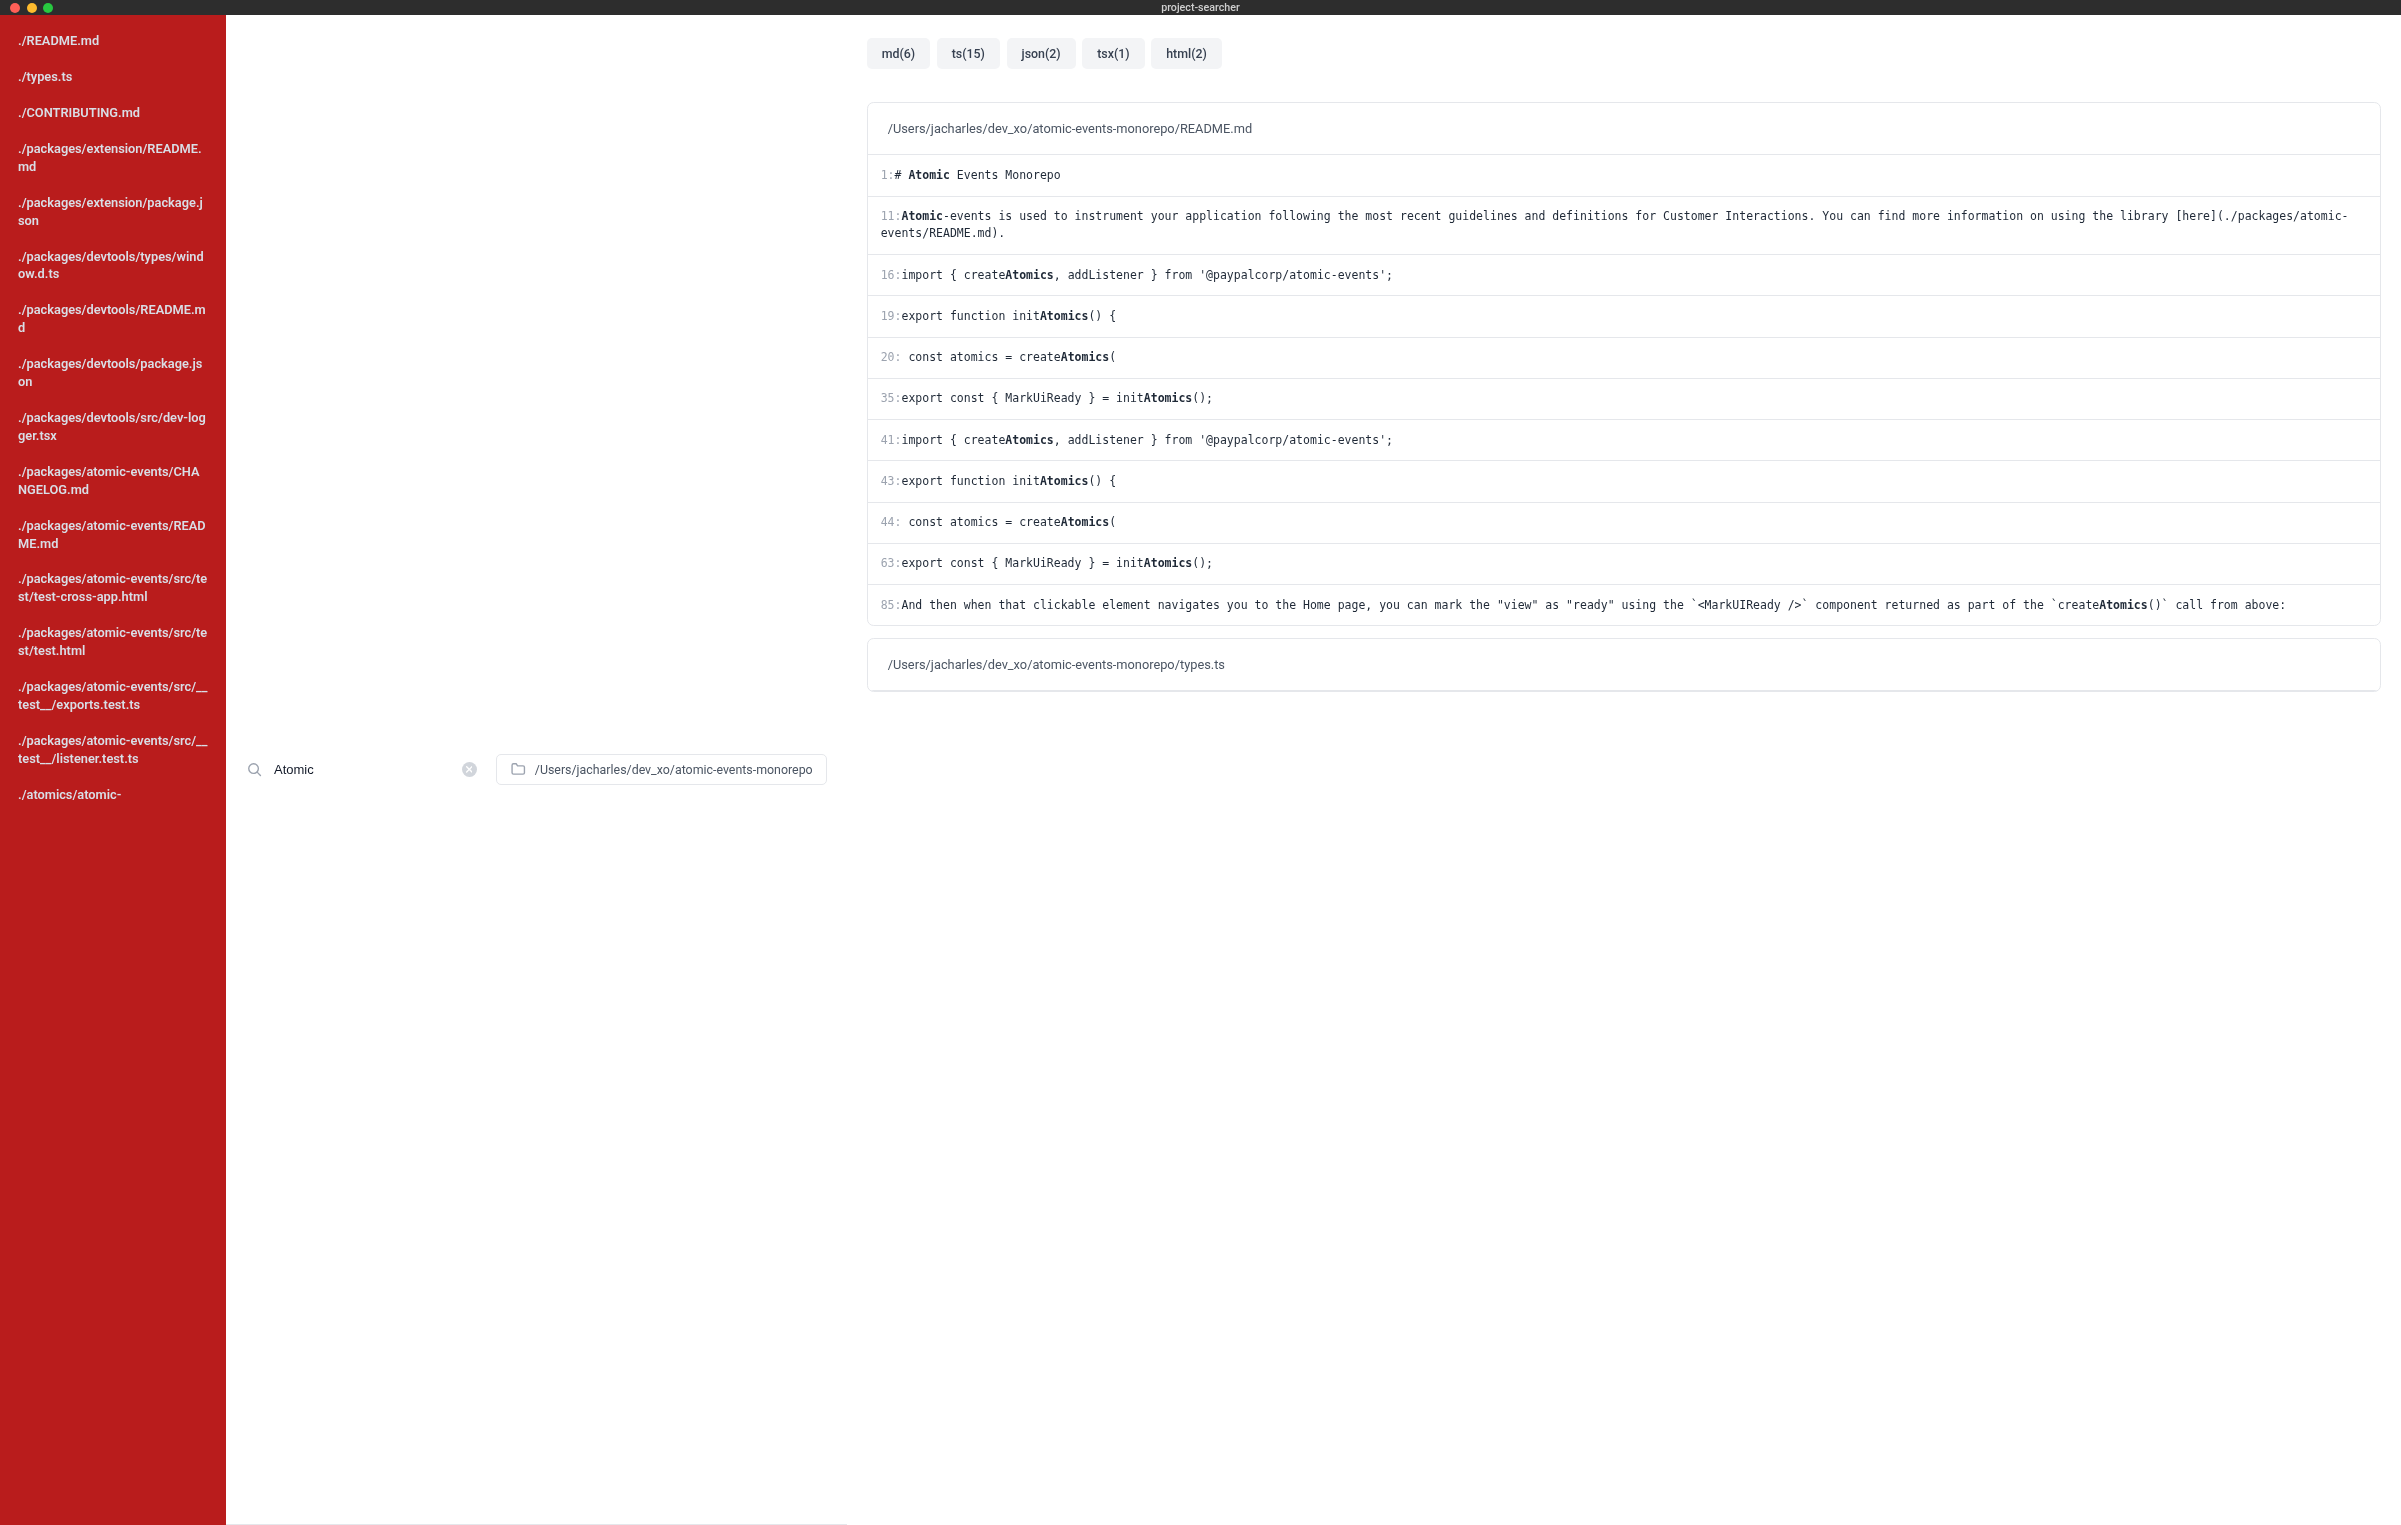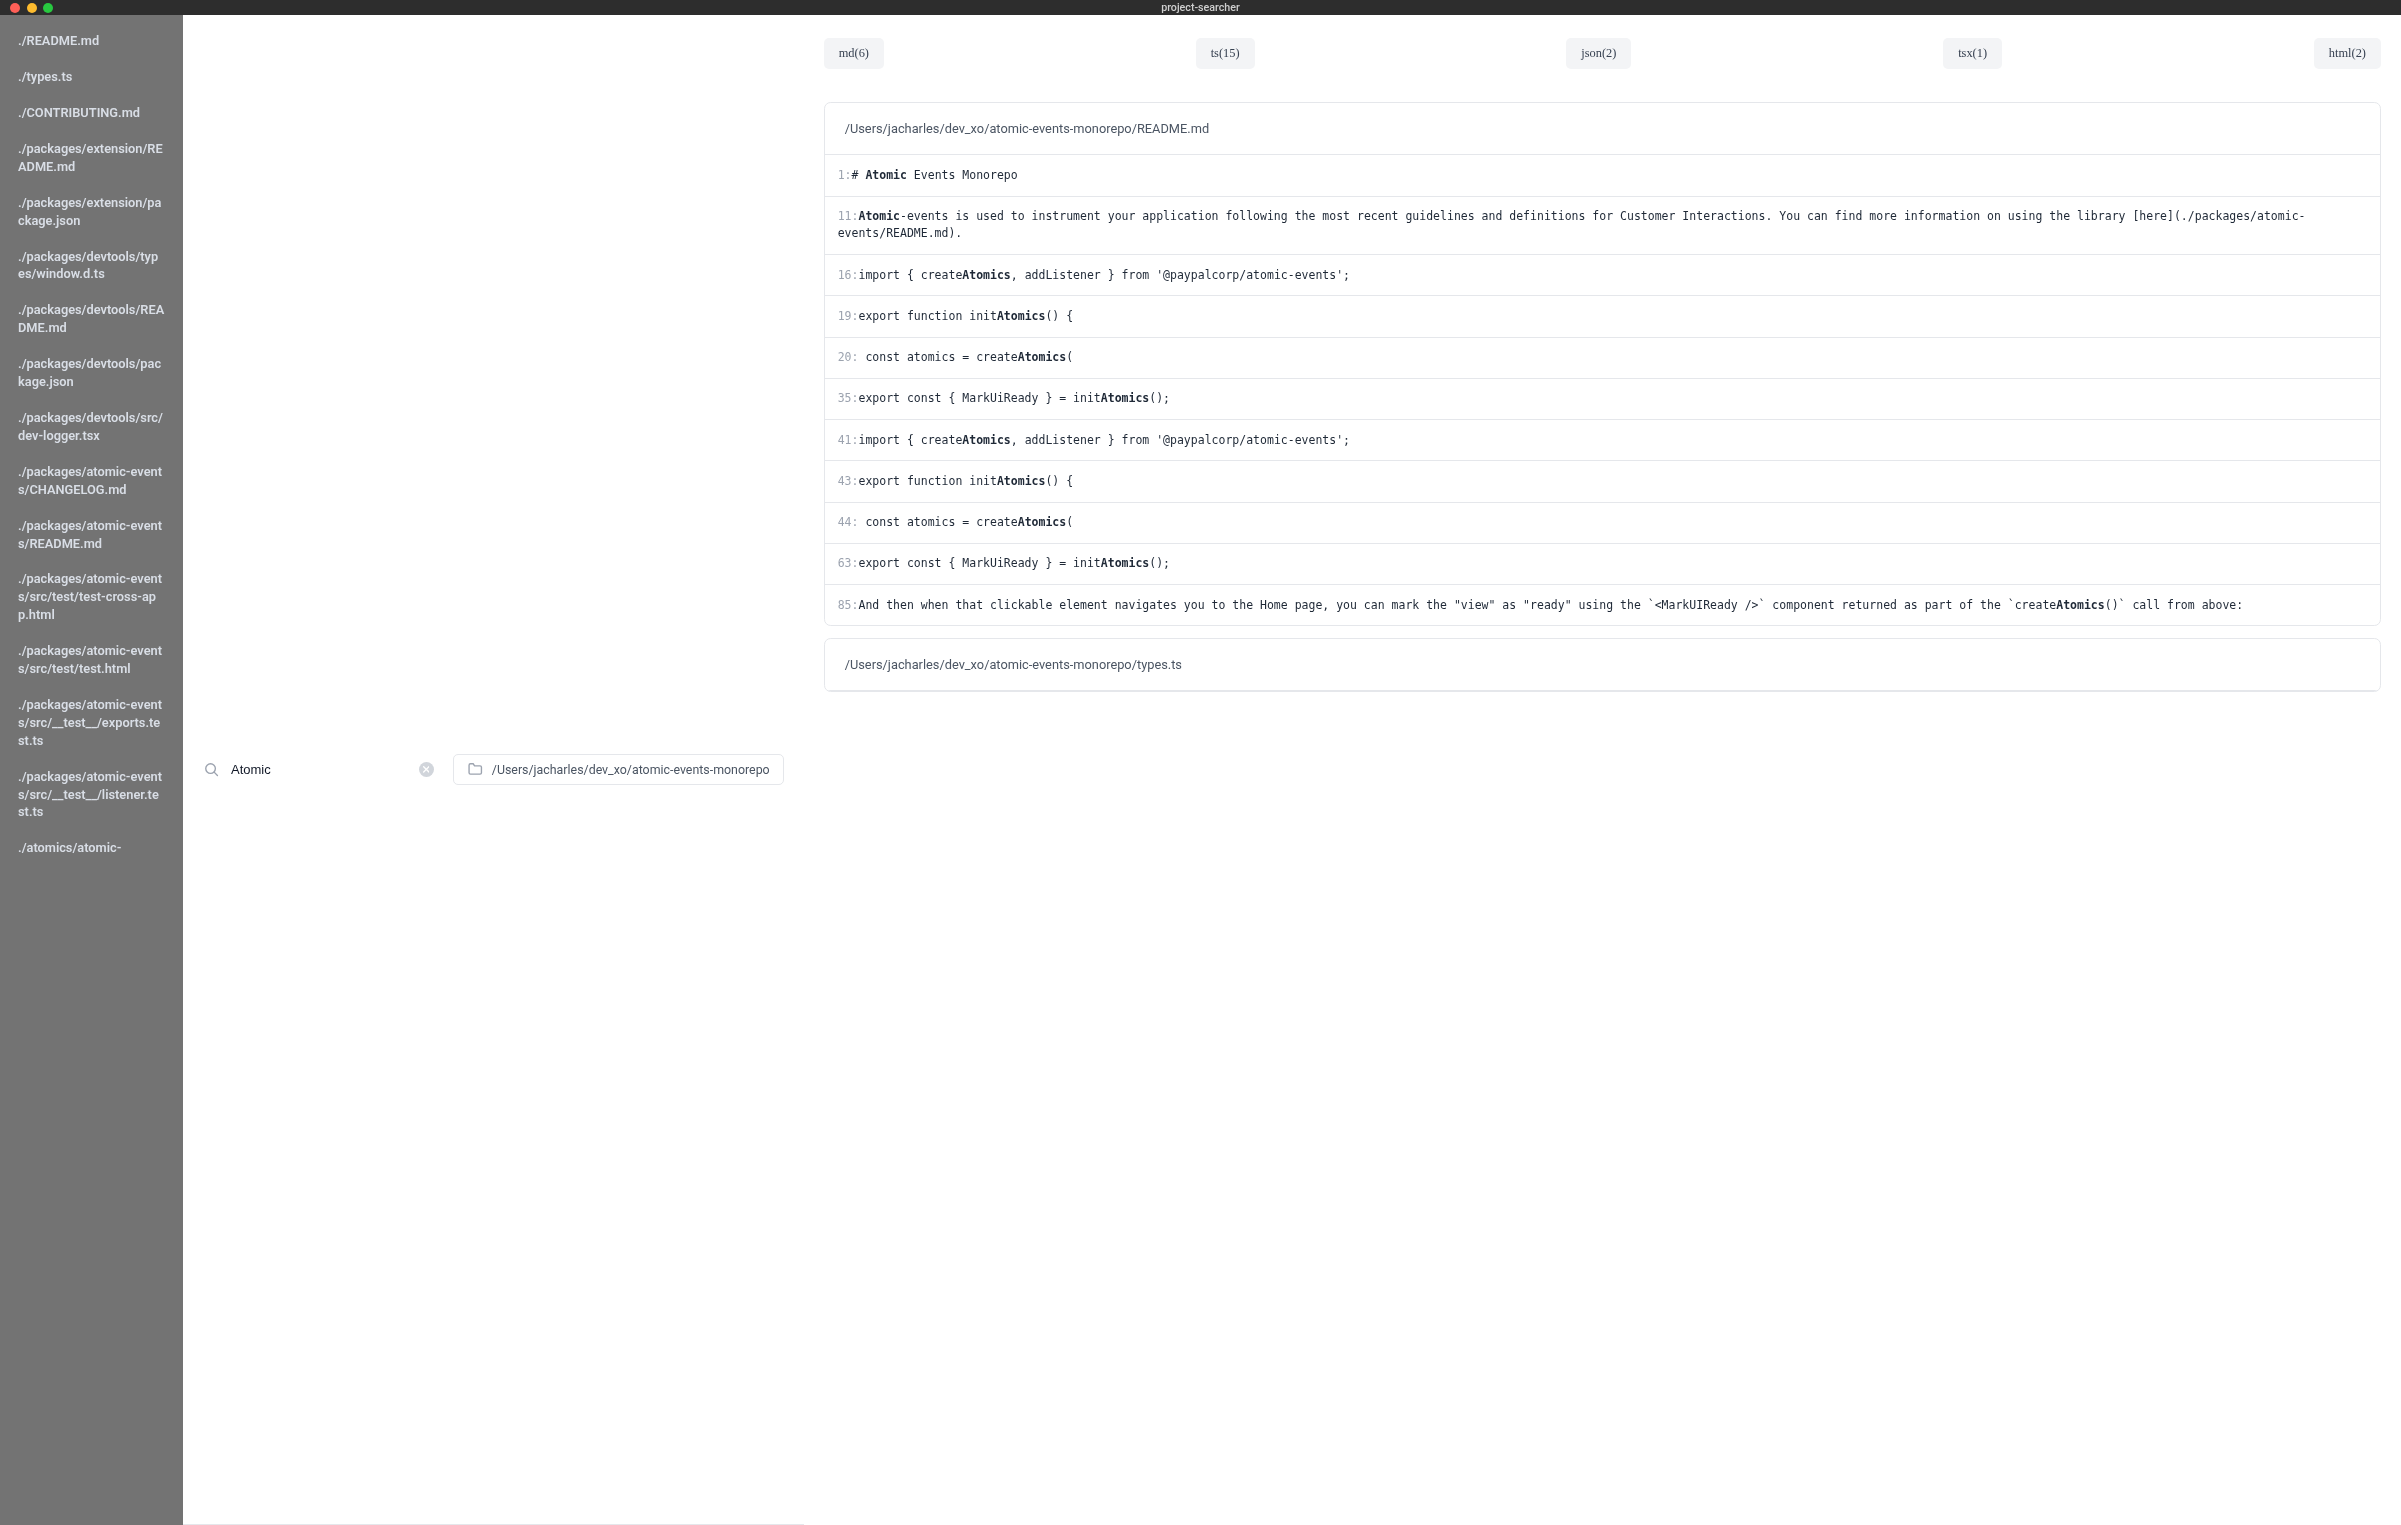--- a/index.html
+++ b/index.html
@@ -45,22 +45,22 @@
   color: #cfcfcf;
   font-size: 10.7px;
   font-weight: 500;
 }
 .body {
   display: flex;
   flex: 1;
   min-height: 0;
 }
 .sidebar {
-  width: 183px;
-  background: #737373;
+  width: 226px;
+  background: #b91c1c;
   color: #cbd5e1;
   overflow-y: auto;
   flex-shrink: 0;
   padding-top: 8.2px;
 }
 .sidebar-item {
   padding: 9px 18px;
   font-size: 12.8px;
   font-weight: 600;
   color: #d9dee6;
@@ -124,24 +124,23 @@
   flex-shrink: 0;
 }
 .folder-icon-svg { color: #9ca3af; flex-shrink: 0; }
 .content {
   flex: 1;
   overflow-y: auto;
   padding: 23px 20px 33px;
 }
 .filter-pills {
   display: flex;
-  justify-content: space-between;
+  justify-content: flex-start;
   gap: 6.6px;
   margin-bottom: 33px;
-  font-family: Liberation Serif, serif;
 }
 .pill {
   padding: 8.2px 15px;
   background: #f3f4f6;
   color: #374151;
   border-radius: 5px;
   font-size: 12.4px;
   font-weight: 500;
   cursor: pointer;
 }

